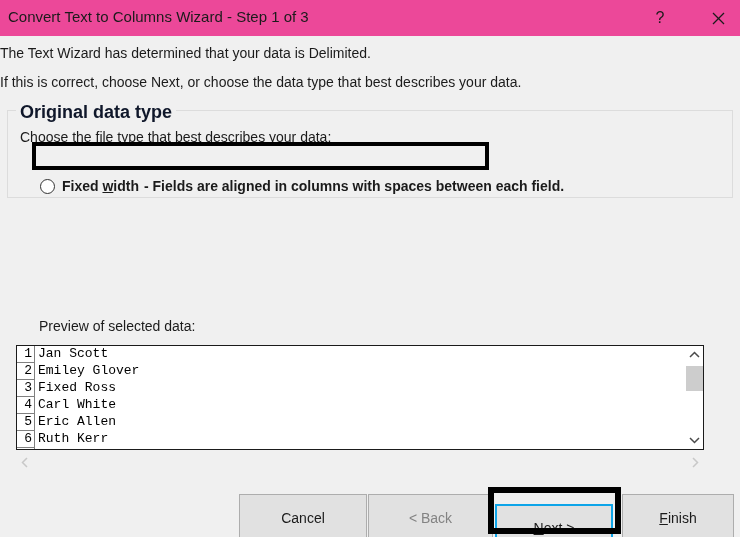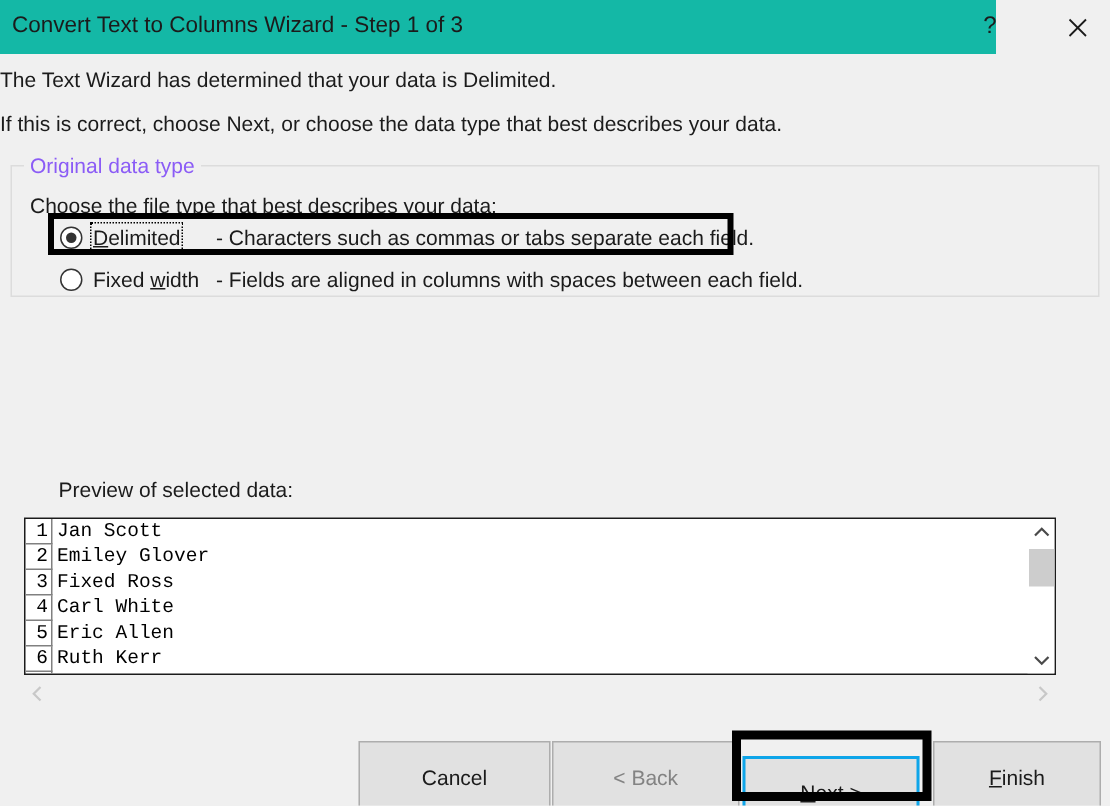--- a/index.html
+++ b/index.html
@@ -19,22 +19,22 @@
     width: 740px;
     height: 537px;
     background: #f0f0f0;
     box-sizing: border-box;
   }
 
   
   #titlebar {
     position: absolute;
     left: 0; top: 0;
-    width: 664px; height: 36px;
-    background: #14b8a6;
+    width: 740px; height: 36px;
+    background: #ec4899;
   }
   #title-text {
     position: absolute;
     left: 8px; top: 8px;
     font-size: 15px;
     color: #1b1b1b;
     white-space: nowrap;
   }
   .titlebar-btn {
     position: absolute;
@@ -67,43 +67,44 @@
     left: 7px; top: 110px;
     width: 726px; height: 88px;
     border: 1px solid #dcdcdc;
     box-sizing: border-box;
   }
   #group-legend {
     position: absolute;
     left: 16px; top: 102px;
     background: #f0f0f0;
     padding: 0 4px;
-    font-size: 14px;
-    color: #8b5cf6;
-    white-space: nowrap;
+    font-size: 18px;
+    color: #0f172a;
+    white-space: nowrap;
+    font-weight: bold;
   }
   #choose-label {
     position: absolute;
     left: 20px; top: 129px;
     font-size: 14px;
     color: #1b1b1b;
     white-space: nowrap;
   }
 
   
   .radio-row {
     position: absolute;
     left: 40px;
     height: 22px;
     display: flex;
     align-items: center;
     white-space: nowrap;
   }
   #radio-row-delimited { top: 147px; }
-  #radio-row-fixed { top: 175px; }
+  #radio-row-fixed { top: 175px; font-weight: bold; }
 
   .radio-mark {
     width: 15px; height: 15px;
     border-radius: 50%;
     border: 1.4px solid #333333;
     background: #ffffff;
     box-sizing: border-box;
     position: relative;
     flex: none;
   }
@@ -291,25 +292,20 @@
     </div>
   </div>
 
   <div class="body-line" id="line1">The Text Wizard has determined that your data is Delimited.</div>
   <div class="body-line" id="line2">If this is correct, choose Next, or choose the data type that best describes your data.</div>
 
   <div id="groupbox"></div>
   <div id="group-legend">Original data type</div>
   <div id="choose-label">Choose the file type that best describes your data:</div>
 
-  <div class="radio-row" id="radio-row-delimited">
-    <span class="radio-mark checked"></span>
-    <span class="radio-label radio-focus"><span class="accel">D</span><span>elimited</span></span>
-    <span class="radio-desc" id="desc-delimited">- Characters such as commas or tabs separate each field.</span>
-  </div>
 
   <div class="radio-row" id="radio-row-fixed">
     <span class="radio-mark"></span>
     <span class="radio-label"><span>Fixed </span><span class="accel">w</span><span>idth</span></span>
     <span class="radio-desc" id="desc-fixed">- Fields are aligned in columns with spaces between each field.</span>
   </div>
 
   <div id="delimited-highlight"></div>
 
   <div id="preview-label">Preview of selected data:</div>

